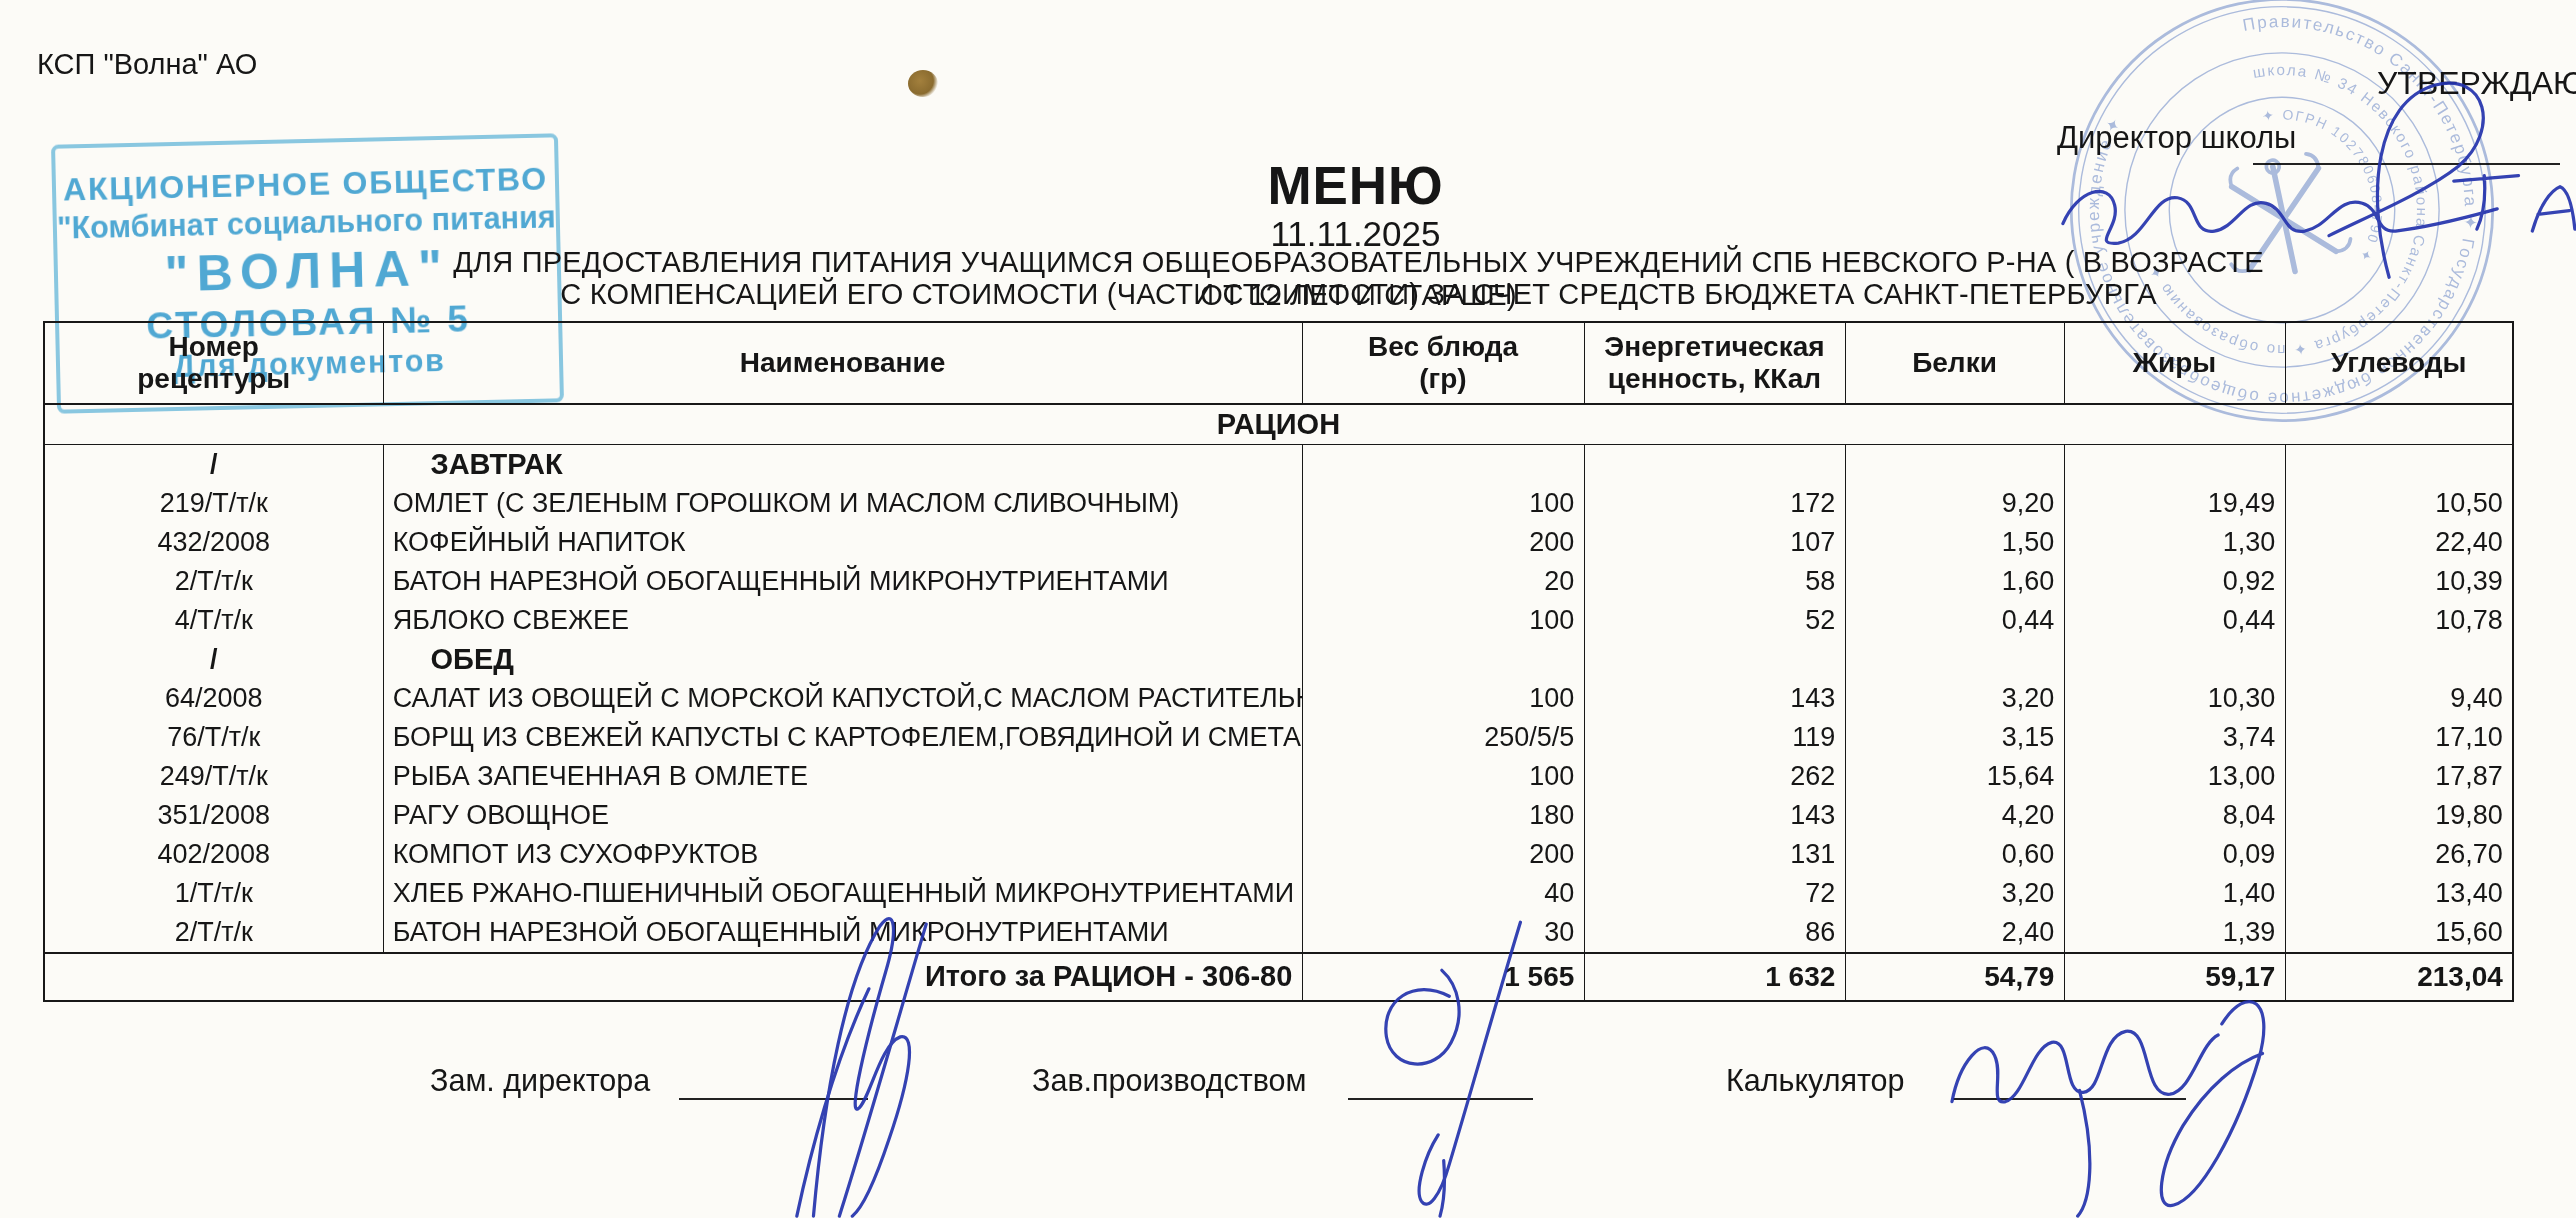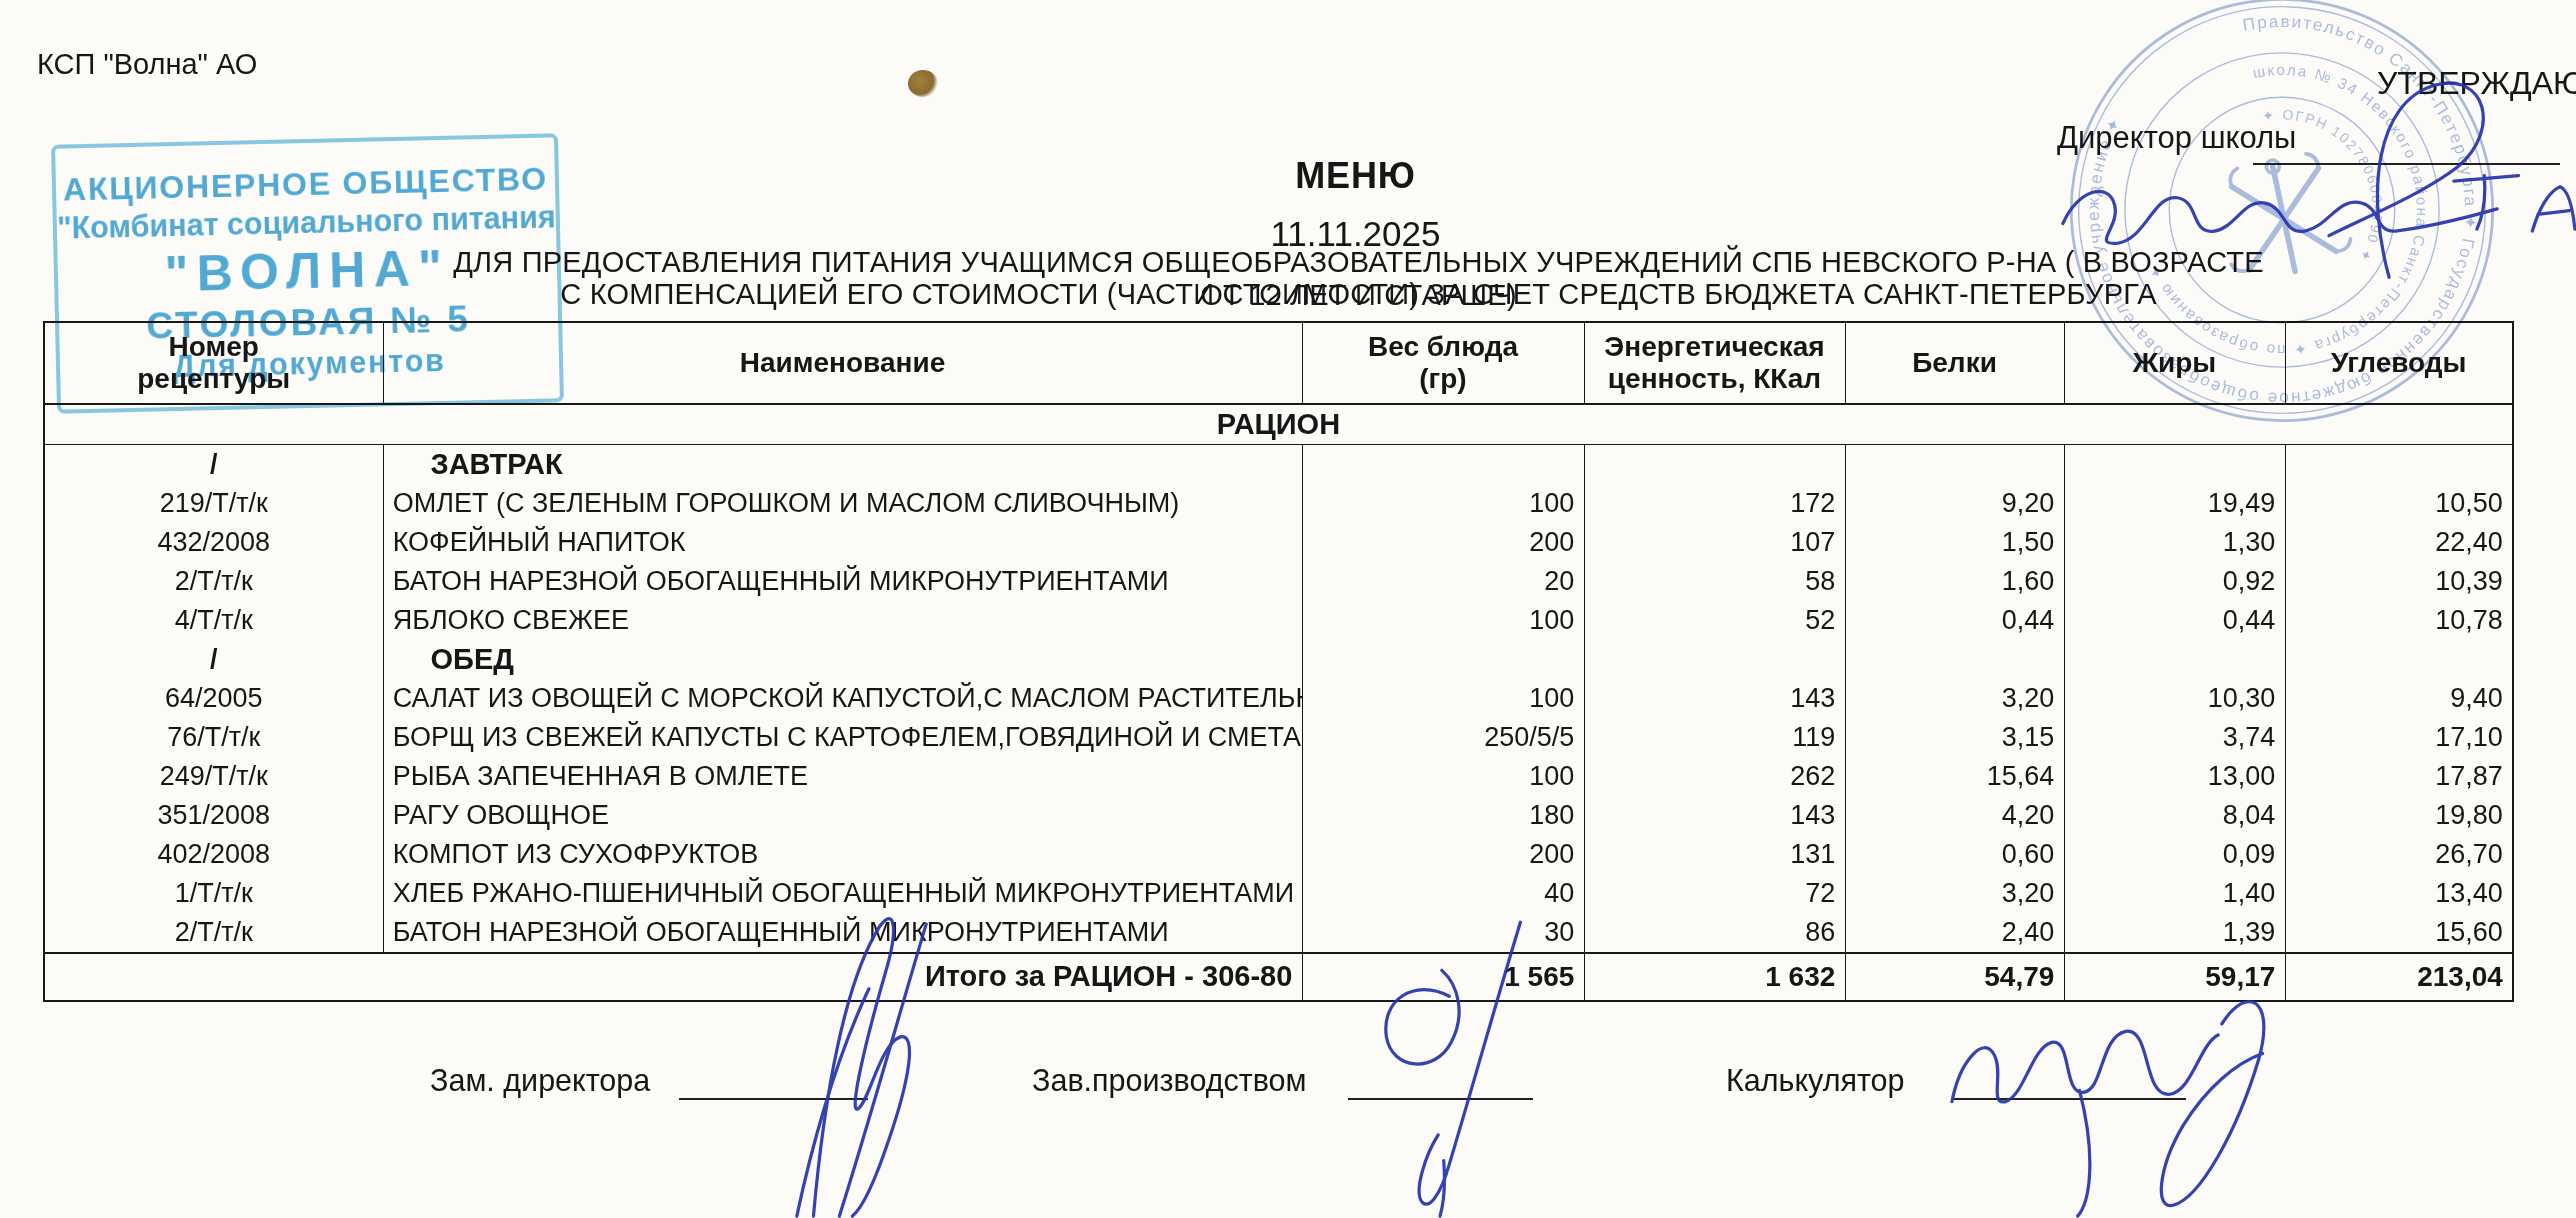--- a/index.html
+++ b/index.html
@@ -7,21 +7,21 @@
     position:relative;width:2576px;height:1218px;overflow:hidden;
     background:#fcfbf7;color:#161616;
     font-family:"Liberation Sans", sans-serif;
   }
   .abs{position:absolute;}
   
   .org-label{left:37px;top:48px;font-size:29px;}
   .approve-title{left:2377px;top:65px;font-size:32px;}
   .approve-role{left:2057px;top:120px;font-size:31px;}
   .dir-sign-line{left:2253px;top:163px;width:307px;border-top:2.8px solid #222;}
-  .doc-title{left:1078px;top:155px;width:555px;text-align:center;font-size:36px;font-weight:bold;letter-spacing:0.9px;}
+  .doc-title{left:1078px;top:155px;width:555px;text-align:center;font-size:53px;font-weight:bold;letter-spacing:0.9px;}
   .doc-date{left:1078px;top:214px;width:555px;text-align:center;font-size:35px;}
   .subtitle{left:434px;width:1849px;text-align:center;font-size:29px;letter-spacing:0.2px;}
   .sub1{top:246px;}
   .sub2{top:278px;}
   
   .table-wrap{left:43px;top:321px;width:2469px;}
   table.menu-table{border-collapse:collapse;table-layout:fixed;width:2469px;border:2.8px solid #181818;}
   .menu-table th,.menu-table td{border-left:1.8px solid #181818;overflow:hidden;white-space:nowrap;}
   .menu-table th{border-bottom:2.8px solid #181818;font-size:28px;font-weight:bold;text-align:center;vertical-align:middle;height:76px;padding:1.8px 7.4px;white-space:normal;line-height:1.15;}
   .menu-table td{font-size:27px;vertical-align:middle;height:39px;padding:0 9.2px;}
@@ -156,21 +156,21 @@
           <tr class="section-row">
       <td class="c-num">/</td>
       <td class="c-name">ОБЕД</td>
       <td class="c-val"></td>
       <td class="c-val"></td>
       <td class="c-val"></td>
       <td class="c-val"></td>
       <td class="c-val"></td>
     </tr>
           <tr>
-      <td class="c-num">64/2005</td>
+      <td class="c-num">64/2008</td>
       <td class="c-name">САЛАТ ИЗ ОВОЩЕЙ С МОРСКОЙ КАПУСТОЙ,С МАСЛОМ РАСТИТЕЛЬНЫМ</td>
       <td class="c-val">100</td>
       <td class="c-val">143</td>
       <td class="c-val">3,20</td>
       <td class="c-val">10,30</td>
       <td class="c-val">9,40</td>
     </tr>
           <tr>
       <td class="c-num">76/Т/т/к</td>
       <td class="c-name">БОРЩ ИЗ СВЕЖЕЙ КАПУСТЫ С КАРТОФЕЛЕМ,ГОВЯДИНОЙ И СМЕТАНОЙ</td>

